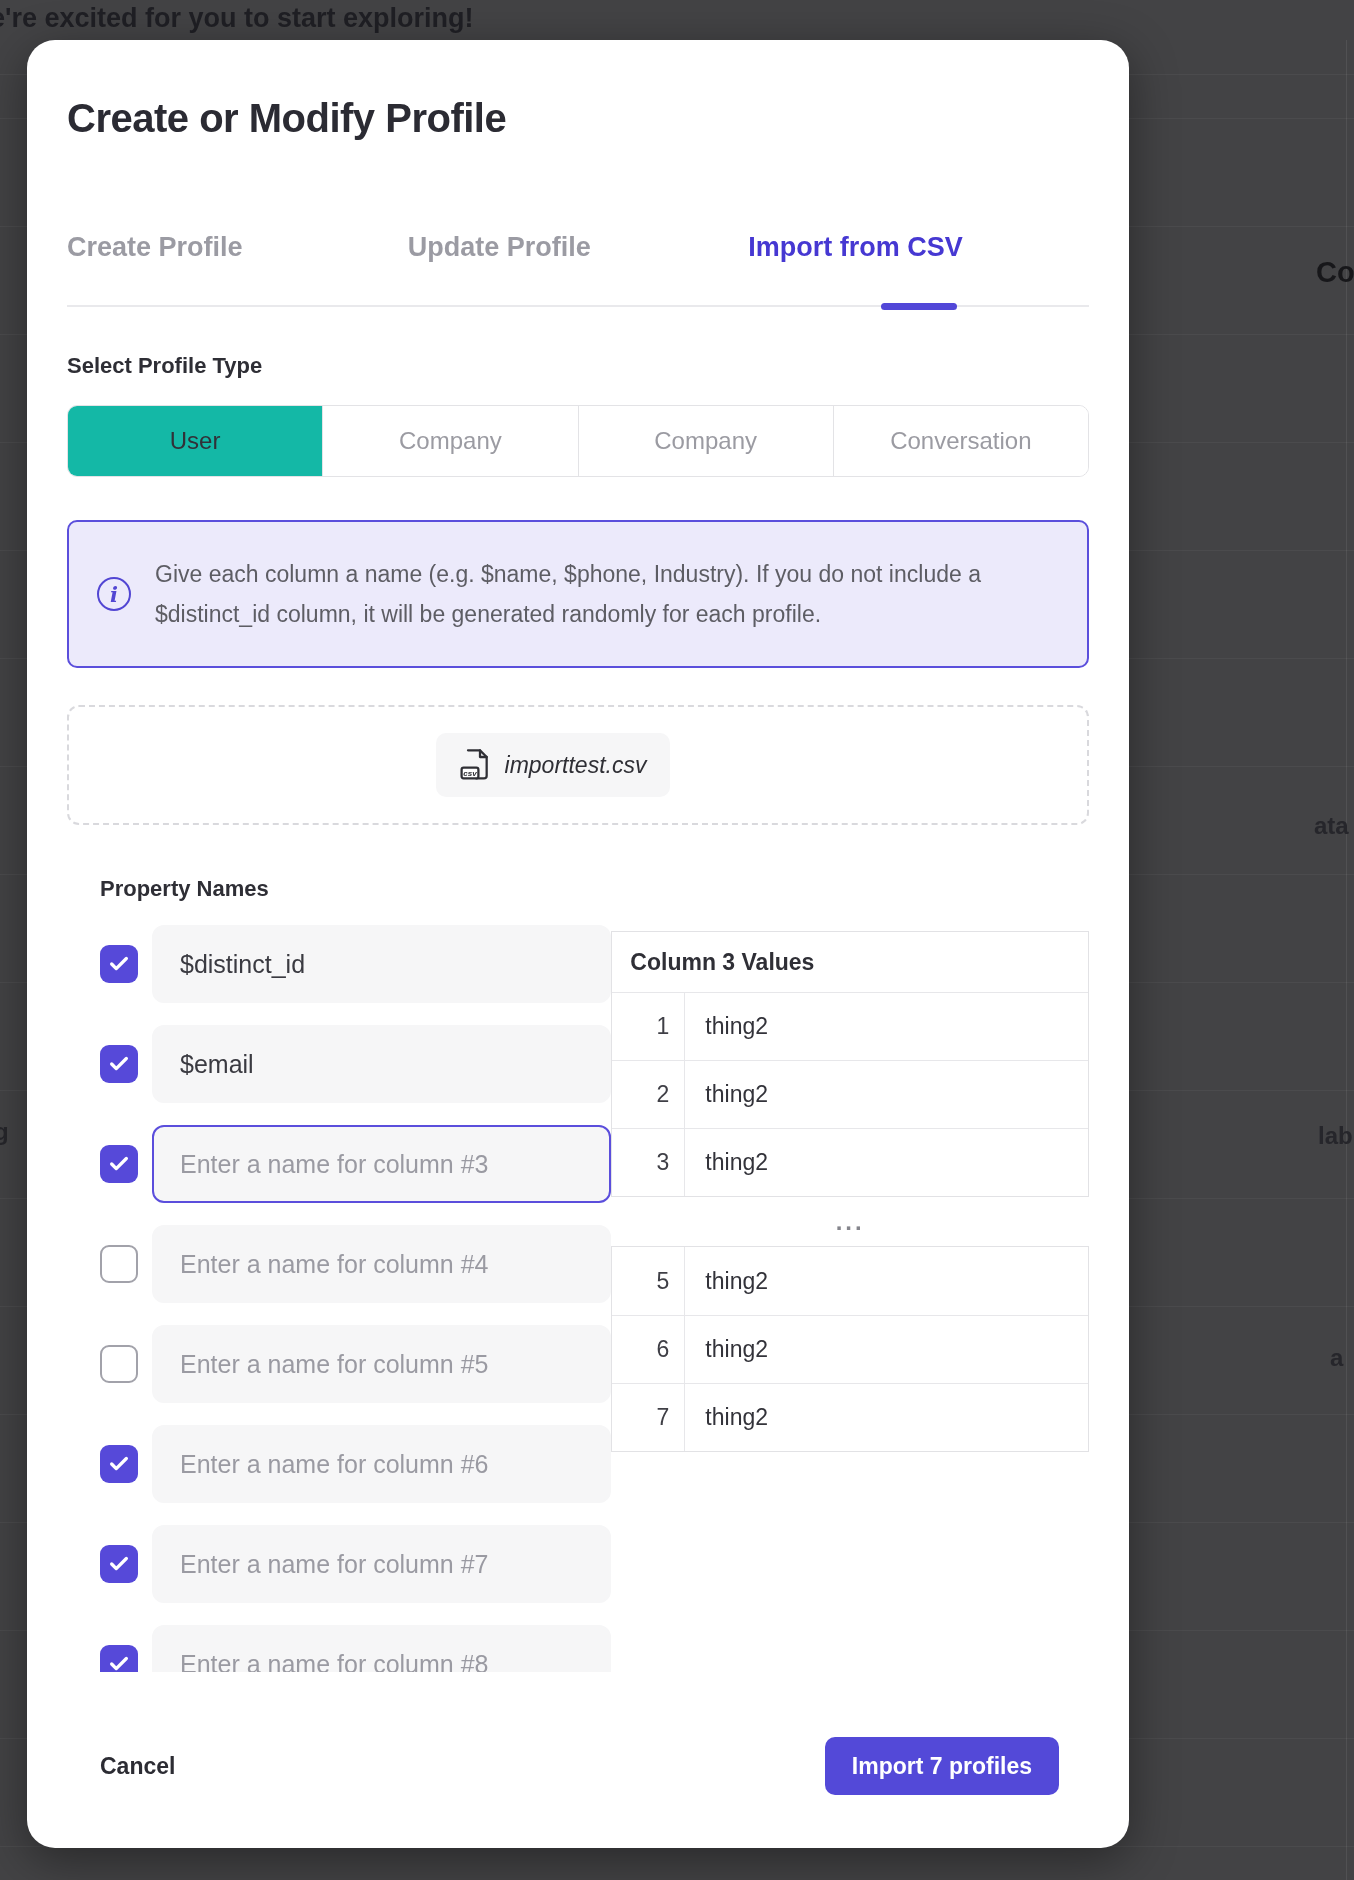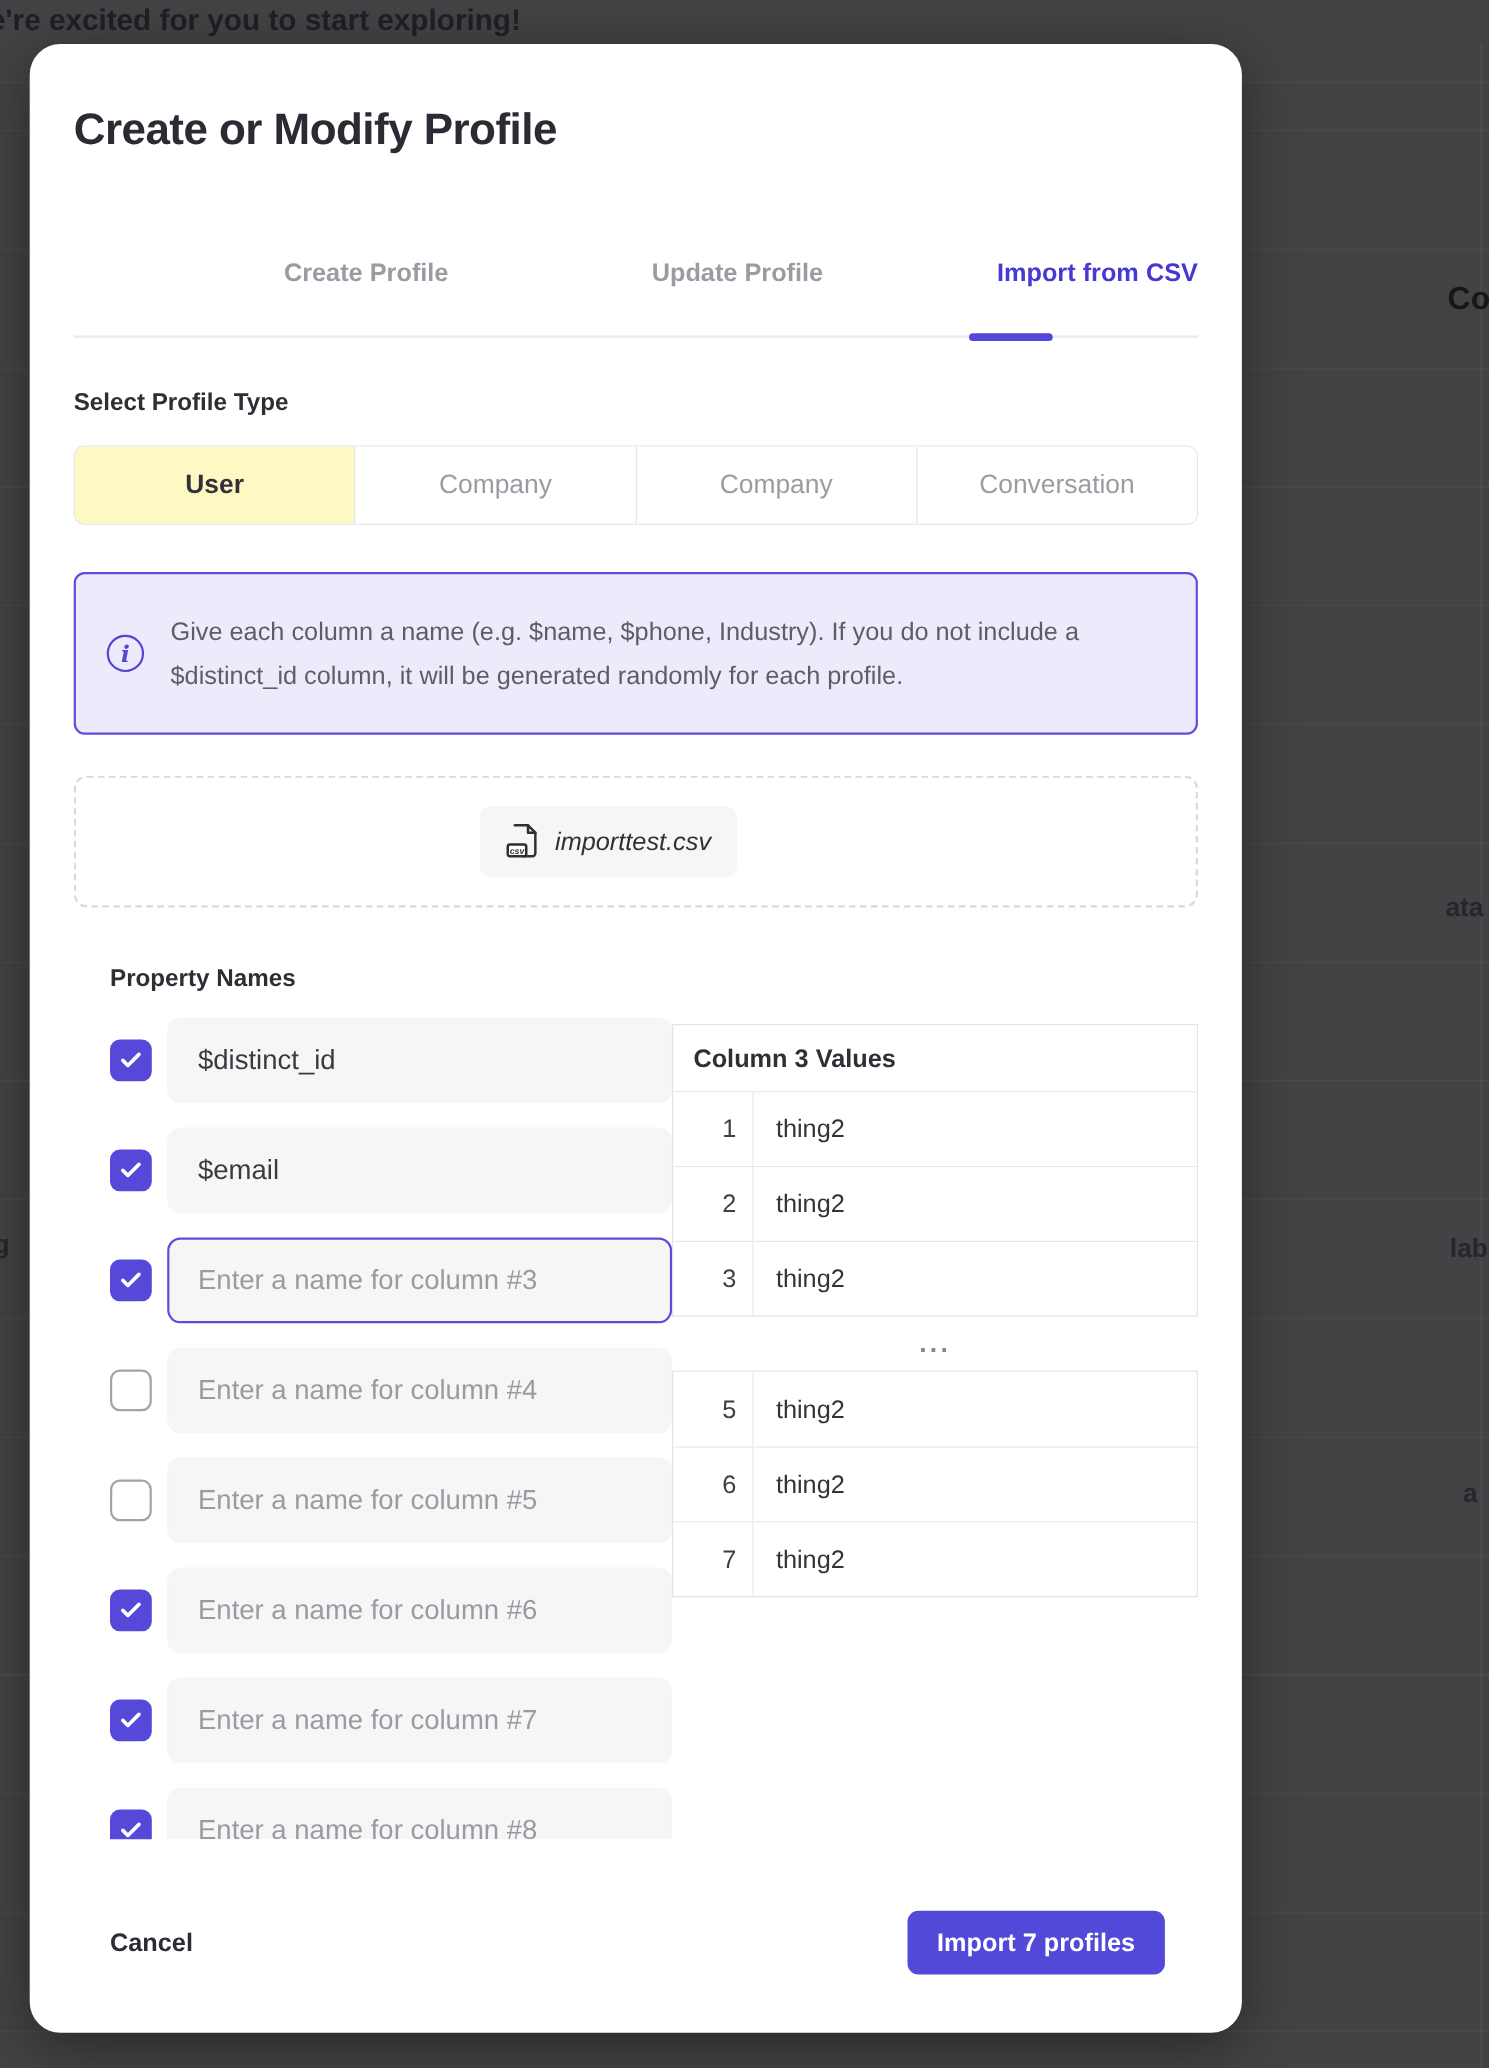--- a/index.html
+++ b/index.html
@@ -22,34 +22,34 @@
   .bd-a   { left: 1330px; top: 1344px; font-size: 24px; color: #26262b; }
   .bd-g   { left: -6px;  top: 1118px; font-size: 24px; color: #26262b; }
   
   .modal { position: absolute; left: 27px; top: 40px; width: 1102px; height: 1808px;
     background: #ffffff; border-radius: 28px; box-shadow: 0 12px 48px rgba(0,0,0,.4);
     padding: 0 40px; overflow: hidden; }
   .m-title { margin: 54px 0 0; font-size: 40px; line-height: 48px; font-weight: 700;
     color: #2b2b33; letter-spacing: -.5px; }
   
   .tabs { display: flex; margin-top: 90px; height: 30px; }
-  .tab { flex: 1; text-align: right; font-size: 23px; line-height: 30px; font-weight: 600;
+  .tab { flex: 1; text-align: left; font-size: 27px; line-height: 30px; font-weight: 600;
     color: #9b9ba3; cursor: pointer; }
   .tab.active { color: #4638d2; }
   .divider { position: relative; margin-top: 43px; height: 2px; background: #e9e9ec; }
   .tab-indicator { position: absolute; top: -2px; left: calc(83.333% - 38px); width: 76px; height: 7px;
     border-radius: 4px; background: #5247d8; }
   
   .section-label { margin-top: 45px; font-size: 22px; line-height: 28px; font-weight: 700; color: #2e2e35; }
   .seg { display: flex; margin-top: 25px; height: 72px; border: 1px solid #e3e3e6; border-radius: 10px;
     overflow: hidden; background: #fff; }
   .seg-cell { flex: 1; display: flex; align-items: center; justify-content: center;
     font-size: 24px; color: #9b9ba2; border-left: 1px solid #e3e3e6; cursor: pointer; background: #fff; }
   .seg-cell:first-child { border-left: none; }
-  .seg-cell.selected { background: #fef9c3; color: #313138; font-weight: 700; }
+  .seg-cell.selected { background: #14b8a6; color: #313138; font-weight: 400; }
   
   .banner { margin-top: 43px; height: 148px; background: #eceafb; border: 2px solid #5b4fdc;
     border-radius: 10px; display: flex; align-items: center; padding: 0 30px 0 28px; }
   .info-icon { width: 34px; height: 34px; border-radius: 50%; border: 2.5px solid #5246d3;
     color: #5246d3; display: flex; align-items: center; justify-content: center;
     font-family: "DejaVu Serif", serif; font-style: italic; font-size: 21px; font-weight: 700;
     flex: 0 0 auto; margin-right: 24px; }
   .banner-text { font-size: 23px; line-height: 40px; color: #5d5d64; }
   
   .upload { margin-top: 37px; height: 120px; border: 2px dashed #d9d9dd; border-radius: 12px;

